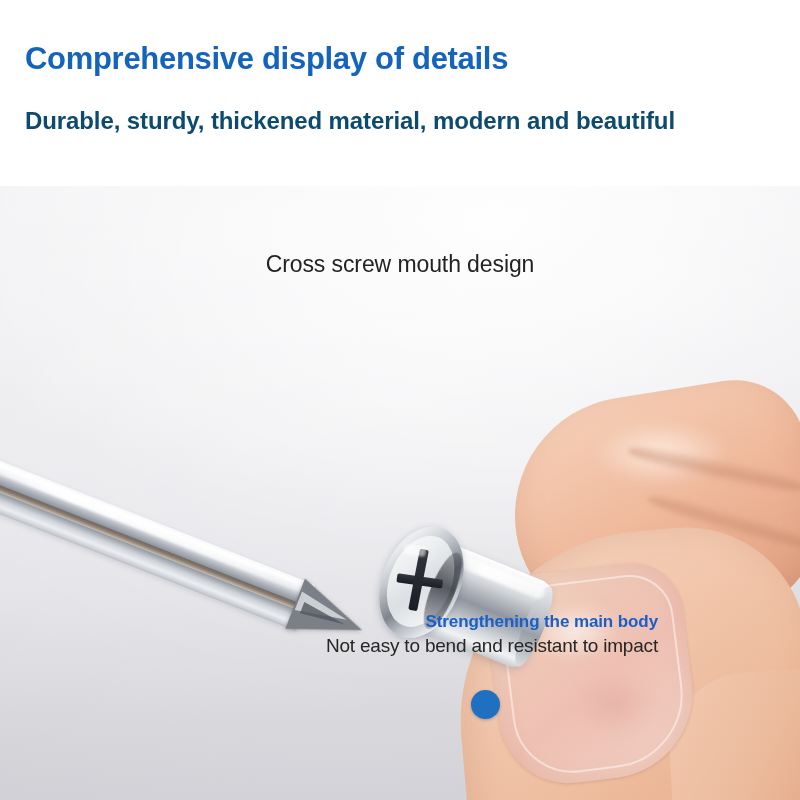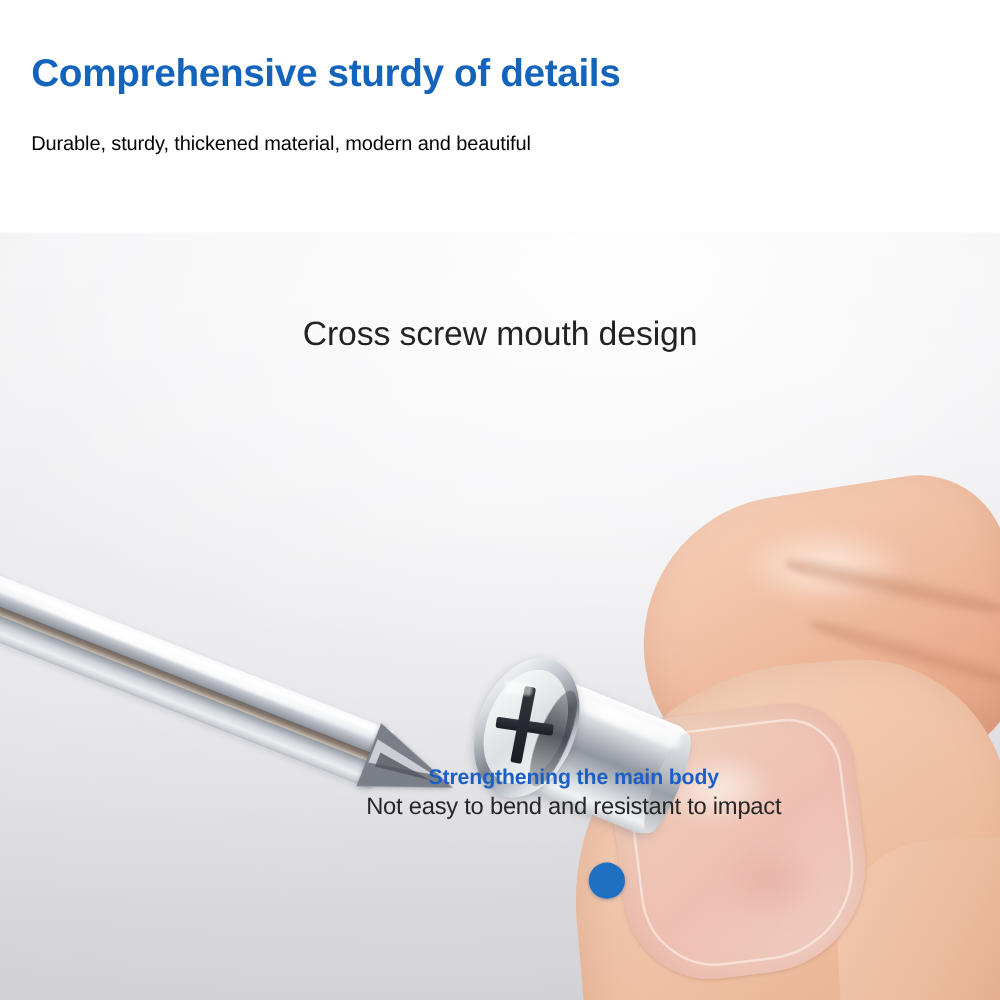--- a/index.html
+++ b/index.html
@@ -36,24 +36,24 @@
     font-size: 31px;
     font-weight: bold;
     letter-spacing: -0.3px;
     color: #1464bb;
     white-space: nowrap;
   }
   .header-subtitle {
     position: absolute;
     left: 25px;
     top: 107px;
-    font-size: 16px;
-    font-weight: normal;
+    font-size: 24px;
+    font-weight: bold;
     letter-spacing: -0.1px;
-    color: #000000;
+    color: #0c4a6e;
     white-space: nowrap;
   }
 
   
   .photo {
     position: absolute;
     left: 0;
     top: 186px;
     width: 800px;
     height: 614px;
@@ -74,21 +74,21 @@
     position: absolute;
     left: 0;
     top: 62px;
     width: 800px;
     text-align: center;
     color: #232323;
     line-height: 1.42;
     letter-spacing: -0.1px;
   }
   .photo-caption .cap-line {
-    font-size: 27px;
+    font-size: 23px;
     display: block;
     white-space: nowrap;
   }
 
   
   .driver {
     position: absolute;
     left: -70px;
     top: 243px;
     width: 470px;
@@ -415,33 +415,33 @@
   }
   .callout .c-desc {
     display: block;
     font-size: 19px;
     font-weight: normal;
     color: #262626;
     letter-spacing: -0.2px;
     margin-top: 3px;
   }
   .callout-upper {
-    left: 284px;
+    left: 308px;
     top: 426px;
-    text-align: center;
+    text-align: right;
     width: 350px;
   }
 </style>
 </head>
 <body>
 
 <div id="page">
 
   <div class="header">
-    <div class="header-title">Comprehensive sturdy of details</div>
+    <div class="header-title">Comprehensive display of details</div>
     <div class="header-subtitle">Durable, sturdy, thickened material, modern and beautiful</div>
   </div>
 
   <div class="photo">
 
     <div class="photo-vignette"></div>
 
     <div class="photo-caption">
       <span class="cap-line">Cross screw mouth design</span>
     </div>

